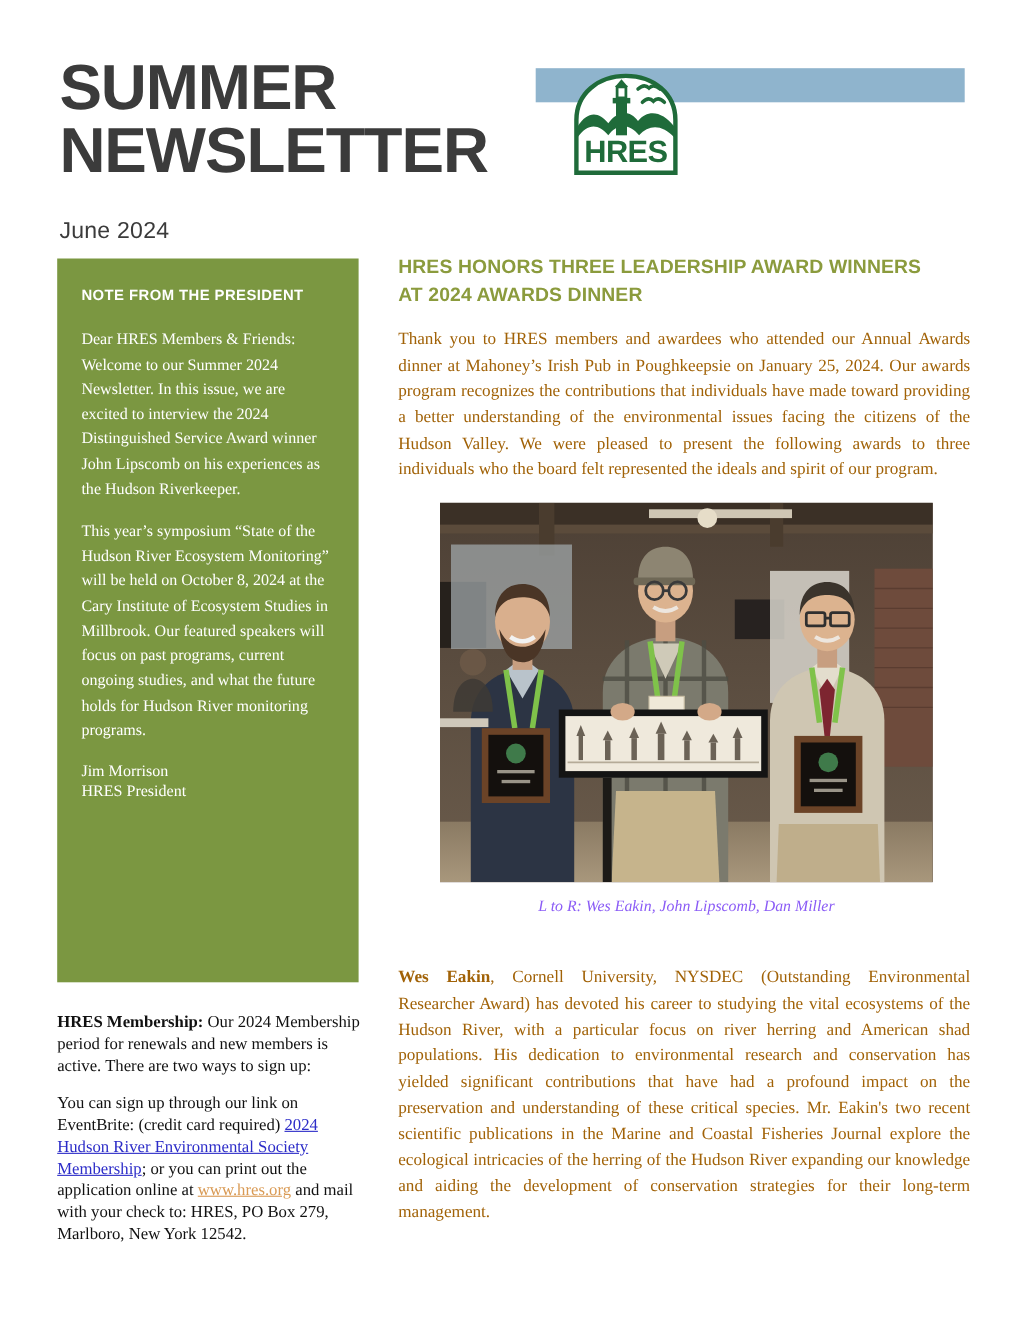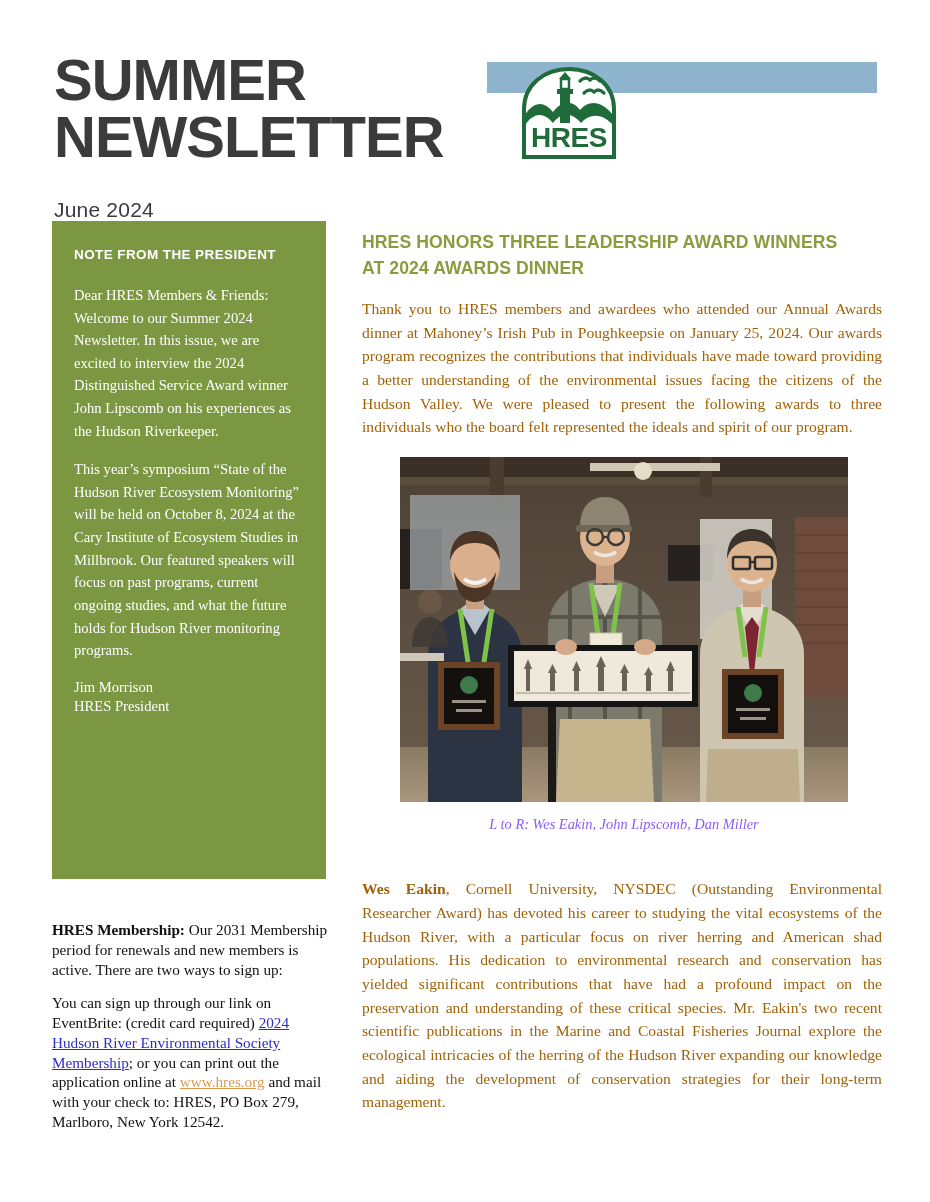--- a/index.html
+++ b/index.html
@@ -89,21 +89,21 @@
     letter-spacing: 1.1px;
     color: #14532d;
     line-height: 1.3;
     margin-top: 2px;
   }
 
   
   #left-column {
     position: absolute;
     left: 52px;
-    top: 221px;
+    top: 235px;
     width: 224px;
   }
   #president-note {
     background: #7b9741;
     padding: 26px 22px 26px 22px;
     box-sizing: border-box;
     width: 274px;
     height: 658px;
   }
   #president-note-heading {
@@ -247,21 +247,21 @@
     <p class="note-para">Dear HRES Members &amp; Friends: Welcome to our Summer 2024 Newsletter. In this issue, we are excited to interview the 2024 Distinguished Service Award winner John Lipscomb on his experiences as the Hudson Riverkeeper.</p>
     <p class="note-para">This year’s symposium “State of the Hudson River Ecosystem Monitoring” will be held on October 8, 2024 at the Cary Institute of Ecosystem Studies in Millbrook. Our featured speakers will focus on past programs, current ongoing studies, and what the future holds for Hudson River monitoring programs.</p>
 
     <p class="note-signature">Jim Morrison</p>
     <p class="note-signature">HRES President</p>
   </div>
 </div>
 
 <div id="membership-block">
   <p class="membership-para">
-    <b>HRES Membership:</b><span> Our 2031 Membership period for renewals and new members is active.  There are two ways to sign up:</span>
+    <b>HRES Membership:</b><span> Our 2024 Membership period for renewals and new members is active.  There are two ways to sign up:</span>
   </p>
   <p class="membership-para">
     <span>You can sign up through our link on EventBrite: (credit card required) </span><a href="#" class="link-blue">2024 Hudson River Environmental Society Membership</a><span>; or you can print out the application online at </span><a href="#" class="link-orange">www.hres.org</a><span> and mail with your check to:  HRES, PO Box 279, Marlboro, New York 12542.</span>
   </p>
 </div>
 
 <div id="right-column">
 
   <div id="article-heading">HRES HONORS THREE LEADERSHIP AWARD WINNERS
 AT 2024 AWARDS DINNER</div>

